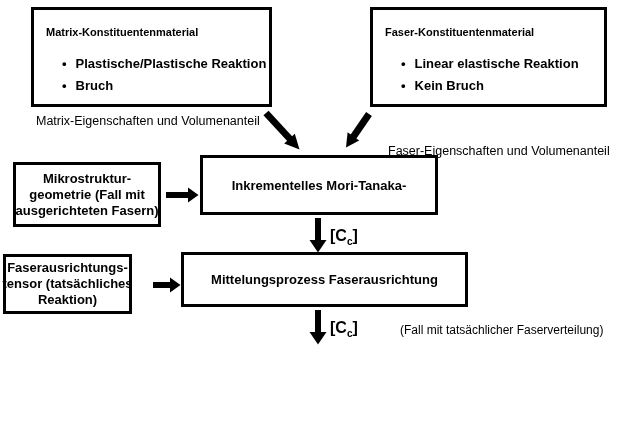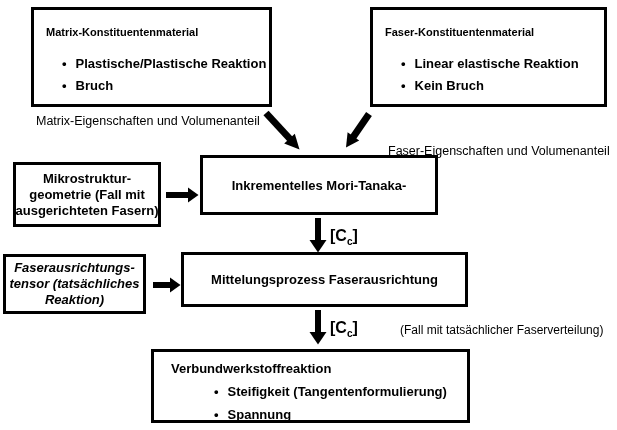--- a/index.html
+++ b/index.html
@@ -87,36 +87,31 @@
       <span class="cline">Mikrostruktur-</span>
       <span class="cline">geometrie (Fall mit</span>
       <span class="cline">ausgerichteten Fasern)</span>
     </div>
   </div>
 
   <div class="cc" style="left:330px;top:227px;">
     <span>[C</span><sub>c</sub><span>]</span>
   </div>
 
-  <div class="box cbox-small" style="left:3px;top:254px;width:143px;height:60px;font-style:italic;">
+  <div class="box cbox-small" style="left:3px;top:254px;width:129px;height:60px;">
     <div>
       <span class="cline">Faserausrichtungs-</span>
       <span class="cline">tensor (tatsächliches</span>
       <span class="cline">Reaktion)</span>
     </div>
   </div>
 
   <div class="box cbox" style="left:181px;top:252px;width:287px;height:55px;">
     <span class="cline">Mittelungsprozess Faserausrichtung</span>
   </div>
 
   <div class="cc" style="left:330px;top:319px;">
     <span>[C</span><sub>c</sub><span>]</span>
   </div>
   <div class="cc-cap" style="left:372px;top:323px;margin-left:28px;">(Fall mit tatsächlicher Faserverteilung)</div>
 
-  <div class="box" style="left:151px;top:349px;width:319px;height:74px;">
-    <div class="gtitle">Verbundwerkstoffreaktion</div>
-    <div class="gbullet">Steifigkeit (Tangentenformulierung)</div>
-    <div class="gbullet">Spannung</div>
-  </div>
 
 </div>
 
 </body></html>

